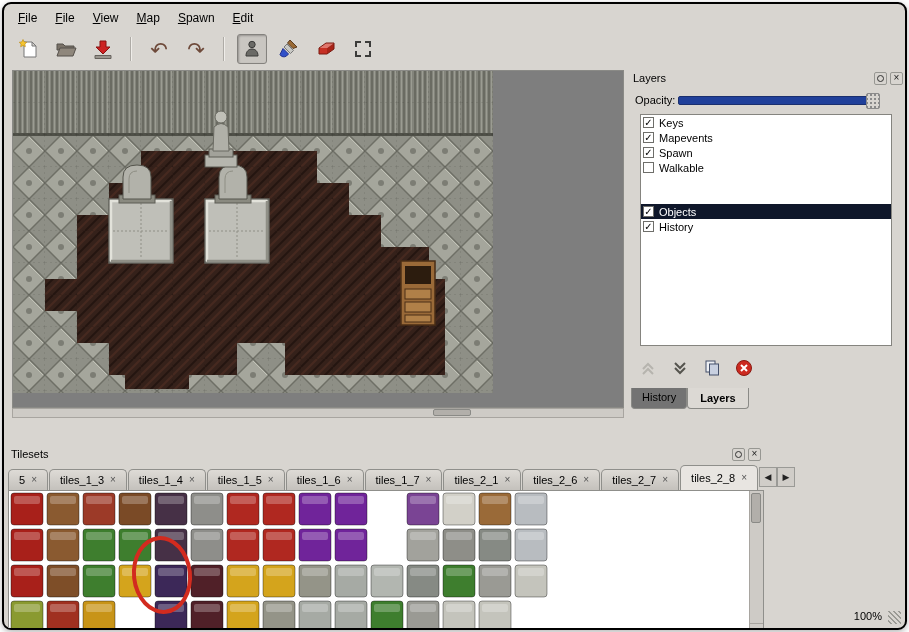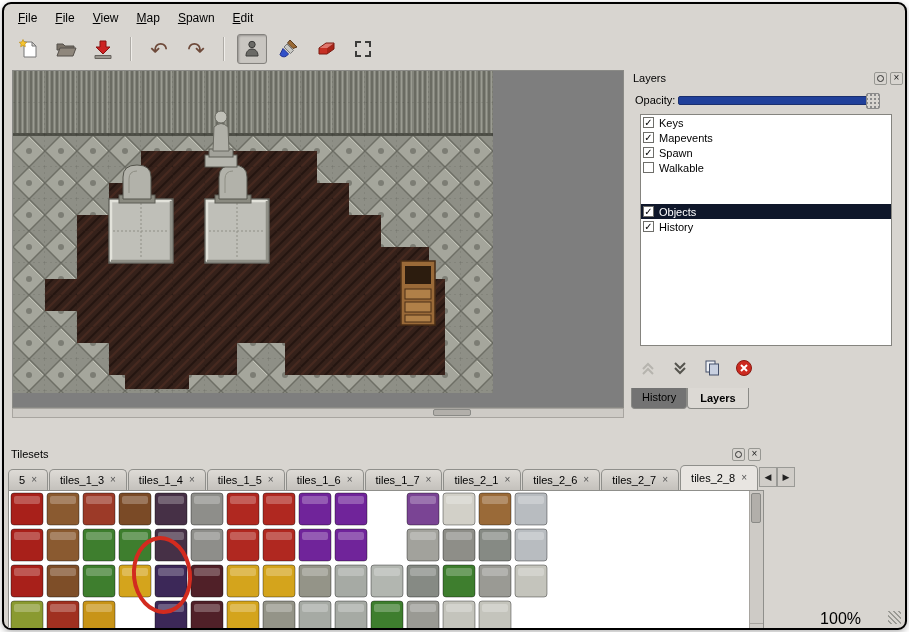--- a/index.html
+++ b/index.html
@@ -78,21 +78,21 @@
             border:1px solid #8a8a86; border-radius:2px; }
   .vdown { position:absolute; left:0; bottom:0; width:13px; height:14px; display:flex; align-items:center;
            justify-content:center; font-size:7px; color:#333; background:#d0cdc8; border-top:1px solid #a8a5a0; }
 
   
   .annotation { position:absolute; left:128px; top:532px; width:60px; height:78px; border:4px solid #d22b1f;
                 border-radius:50%; transform:rotate(-6deg); pointer-events:none; z-index:5; }
 
   
   .statusbar { position:absolute; left:0; right:0; bottom:0; height:18px; display:flex; align-items:flex-start;
-               justify-content:flex-end; font-size:16px; padding-right:44px; color:#000; }
+               justify-content:flex-end; font-size:11px; padding-right:23px; color:#000; }
   .resize-grip { position:absolute; right:4px; bottom:4px; width:13px; height:13px;
                  background:repeating-linear-gradient(45deg, transparent 0 2px, #9a9a94 2px 3.5px); }
 </style>
 </head>
 <body>
 
 <div class="window">
 
   <div class="menubar">
     <span class="menu-item">File</span>

